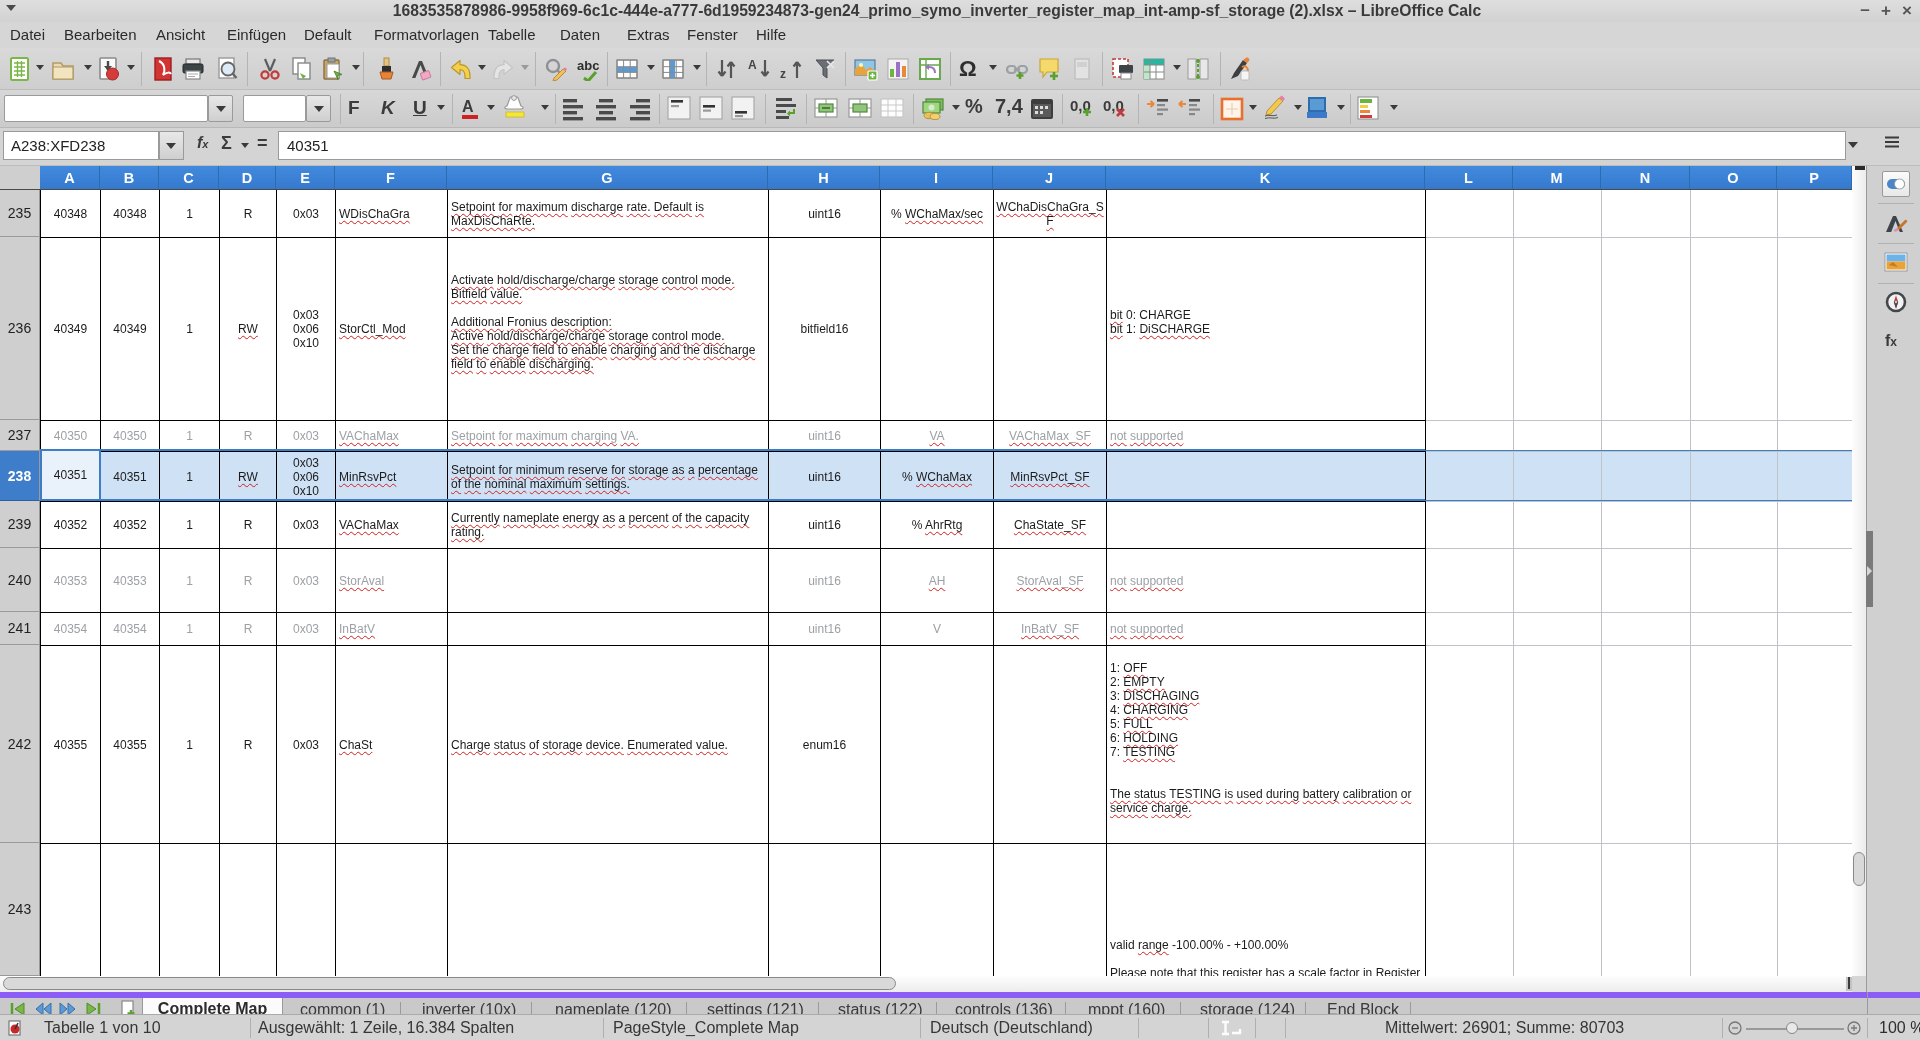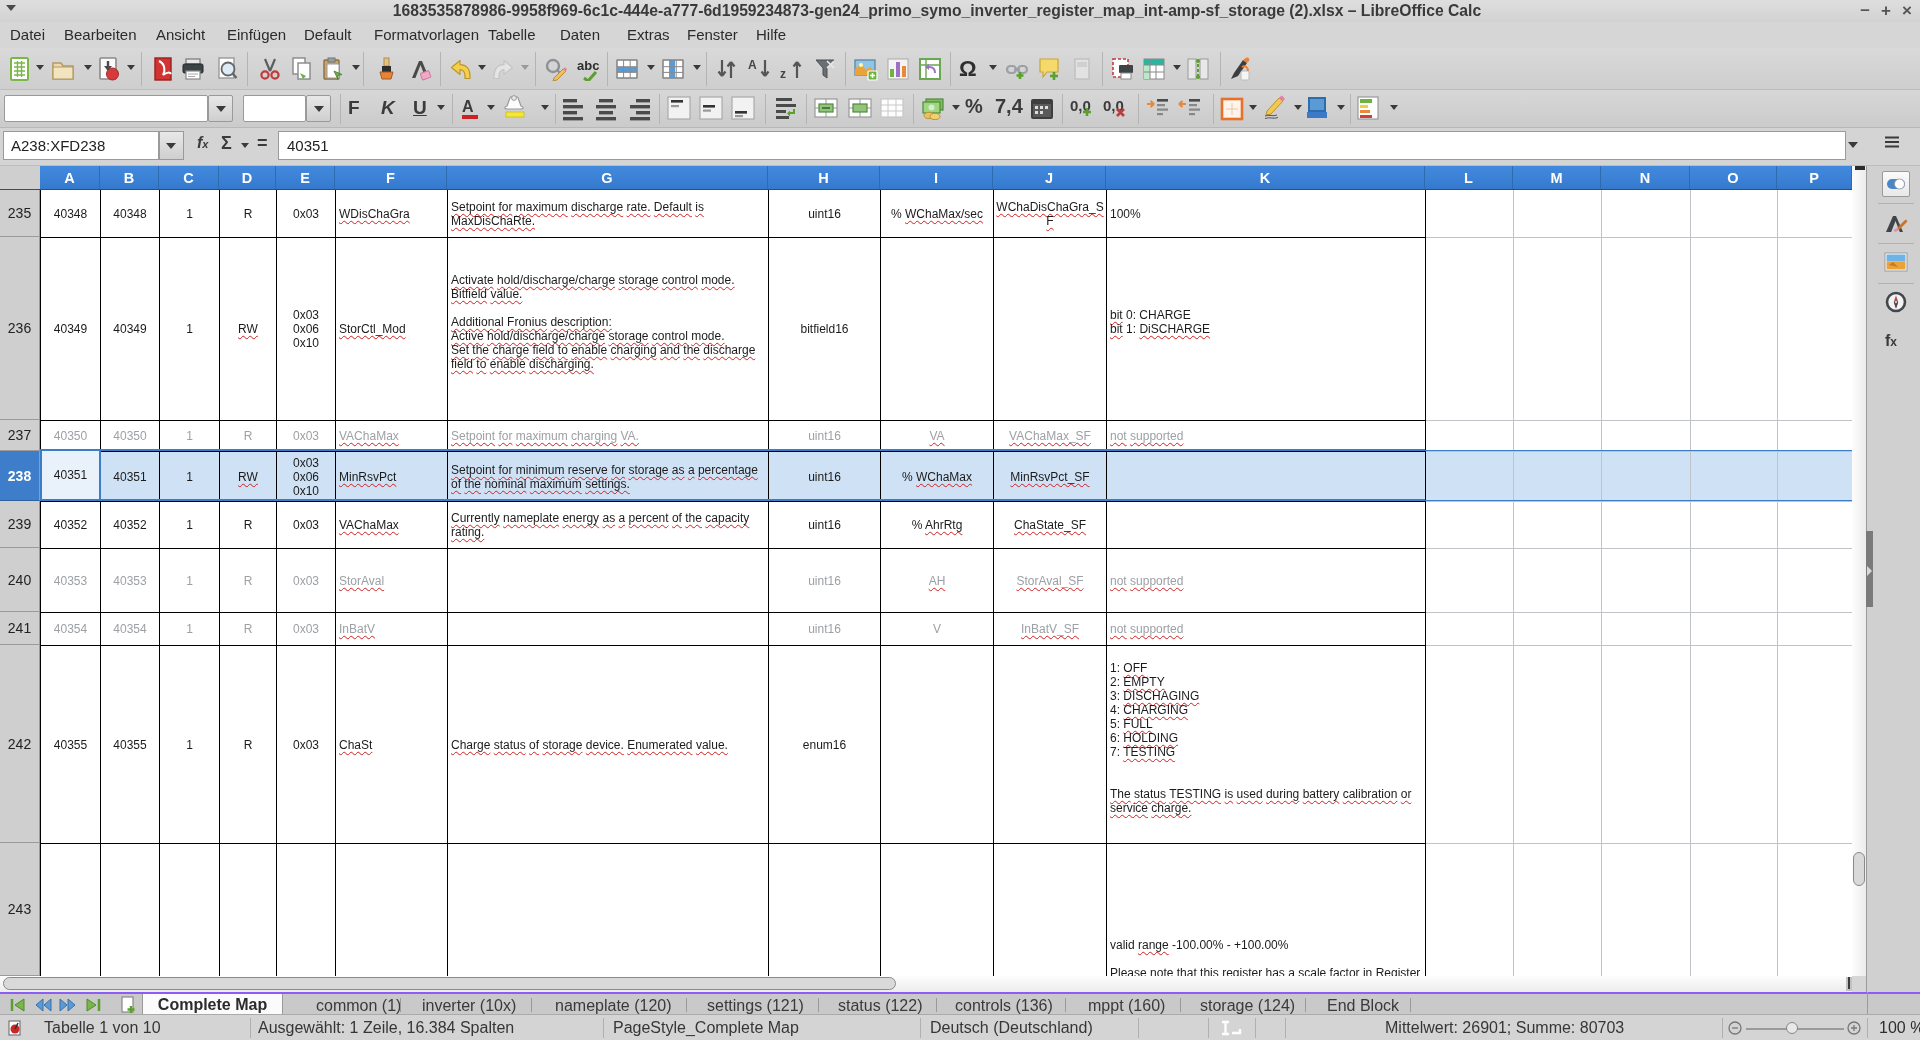--- a/index.html
+++ b/index.html
@@ -574,21 +574,20 @@
 <div class="cell cc" style="left:41px;top:24px;width:59px;height:47px;"><span style="width:100%;">40348</span></div>
 <div class="cell cc" style="left:101px;top:24px;width:58px;height:47px;"><span style="width:100%;">40348</span></div>
 <div class="cell cc" style="left:160px;top:24px;width:59px;height:47px;"><span style="width:100%;">1</span></div>
 <div class="cell cc" style="left:220px;top:24px;width:56px;height:47px;"><span style="width:100%;">R</span></div>
 <div class="cell cc" style="left:277px;top:24px;width:58px;height:47px;"><span style="width:100%;">0x03</span></div>
 <div class="cell cl" style="left:336px;top:24px;width:111px;height:47px;"><span style="width:100%;"><u>WDisChaGra</u></span></div>
 <div class="cell cl" style="left:448px;top:24px;width:320px;height:47px;"><span style="width:100%;"><u>Setpoint</u> <u>for</u> <u>maximum</u> <u>discharge</u> <u>rate.</u> <u>Default</u> <u>is</u> <u>MaxDisChaRte.</u></span></div>
 <div class="cell cc" style="left:769px;top:24px;width:111px;height:47px;"><span style="width:100%;">uint16</span></div>
 <div class="cell cc" style="left:881px;top:24px;width:112px;height:47px;"><span style="width:100%;">% <u>WChaMax/sec</u></span></div>
 <div class="cell cc" style="left:994px;top:24px;width:112px;height:47px;"><span style="width:100%;"><u>WChaDisChaGra_S</u> <u>F</u></span></div>
-<div class="cell cl" style="left:1107px;top:24px;width:318px;height:47px;"><span style="width:100%;">100%</span></div>
 <div class="cell cc" style="left:41px;top:72px;width:59px;height:182px;"><span style="width:100%;">40349</span></div>
 <div class="cell cc" style="left:101px;top:72px;width:58px;height:182px;"><span style="width:100%;">40349</span></div>
 <div class="cell cc" style="left:160px;top:72px;width:59px;height:182px;"><span style="width:100%;">1</span></div>
 <div class="cell cc" style="left:220px;top:72px;width:56px;height:182px;"><span style="width:100%;"><u>RW</u></span></div>
 <div class="cell cc" style="left:277px;top:72px;width:58px;height:182px;"><span style="width:100%;">0x03
 0x06
 0x10</span></div>
 <div class="cell cl" style="left:448px;top:72px;width:320px;height:182px;"><span style="width:100%;"><u>Activate</u> <u>hold/discharge/charge</u> <u>storage</u> <u>control</u> <u>mode.</u>
 <u>Bitfield</u> <u>value.</u>
 
@@ -728,21 +727,21 @@
   </div>
 <div class="abs" style="left:1882px;top:327px;width:28px;height:26px;display:flex;align-items:center;justify-content:center;">
     <svg width="24" height="20" viewBox="0 0 24 20">
       <text x="1" y="16" font-family="Liberation Sans" font-size="16" font-weight="bold" fill="#3a3a3a">f<tspan font-style="normal" dy="0" font-size="12">x</tspan></text>
     </svg>
   </div>
 <div class="abs" style="left:0;top:976px;width:1852px;height:16px;background:linear-gradient(#fdfdfd,#ececec);"></div>
 <div class="abs" style="left:3px;top:977px;width:893px;height:13px;border:1px solid #8a8a8a;border-radius:7px;background:#d9d9d9;"></div>
 <div class="abs" style="left:1846px;top:977px;width:6px;height:14px;background:#c2c2c2;"></div>
 <div class="abs" style="left:1848px;top:977px;width:2px;height:12px;background:#3a3a3a;"></div>
-<div class="abs" style="left:0;top:992px;width:1920px;height:22px;background:#c9c9c9;border-top:2px solid #8b5cf6;">
+<div class="abs" style="left:0;top:992px;width:1920px;height:22px;background:#c9c9c9;border-top:6px solid #8b5cf6;">
 <div class="abs" style="left:9px;top:3px;width:18px;height:16px;">
       <svg width="18" height="16" viewBox="0 0 18 16">
         <path d="M3 2v12" stroke="#5aa02c" stroke-width="2.5"></path>
         <path d="M15 2L6 8l9 6z" fill="#7ab648" stroke="#4f8a2a" stroke-width="1"></path>
       </svg>
     </div>
 <div class="abs" style="left:34px;top:3px;width:18px;height:16px;">
       <svg width="18" height="16" viewBox="0 0 18 16">
         <path d="M9 2L2 8l7 6zM17 2l-7 6 7 6z" fill="#5b9bd5" stroke="#3a6ea8" stroke-width="1"></path>
       </svg>
@@ -758,21 +757,21 @@
         <path d="M3 2l9 6-9 6z" fill="#7ab648" stroke="#4f8a2a" stroke-width="1"></path>
       </svg>
     </div>
 <div class="abs" style="left:119px;top:2px;width:18px;height:18px;">
       <svg width="18" height="18" viewBox="0 0 18 18">
         <rect x="3" y="1" width="11" height="15" fill="#fff" stroke="#888" stroke-width="1.2"></rect>
         <path d="M12 10v7M8.5 13.5h7" stroke="#5aa02c" stroke-width="2.4"></path>
       </svg>
     </div>
 <div class="abs" style="left:142px;top:0;width:141px;height:22px;background:#fbfbfb;border-left:1px solid #999;border-right:1px solid #999;display:flex;align-items:center;justify-content:center;font-size:16px;font-weight:bold;color:#2b2b2b;">Complete Map</div>
-<div class="abs tabtxt" style="left:300px;top:3px;margin-left:16px;">common (1)</div>
+<div class="abs tabtxt" style="left:300px;top:3px;">common (1)</div>
 <div class="abs tabtxt" style="left:422px;top:3px;">inverter (10x)</div>
 <div class="abs tabtxt" style="left:555px;top:3px;">nameplate (120)</div>
 <div class="abs tabtxt" style="left:707px;top:3px;">settings (121)</div>
 <div class="abs tabtxt" style="left:838px;top:3px;">status (122)</div>
 <div class="abs tabtxt" style="left:955px;top:3px;">controls (136)</div>
 <div class="abs tabtxt" style="left:1088px;top:3px;">mppt (160)</div>
 <div class="abs tabtxt" style="left:1200px;top:3px;">storage (124)</div>
 <div class="abs tabtxt" style="left:1327px;top:3px;">End Block</div>
 <div class="abs" style="left:400px;top:4px;width:1px;height:14px;background:#9a9a9a;"></div>
 <div class="abs" style="left:531px;top:4px;width:1px;height:14px;background:#9a9a9a;"></div>

